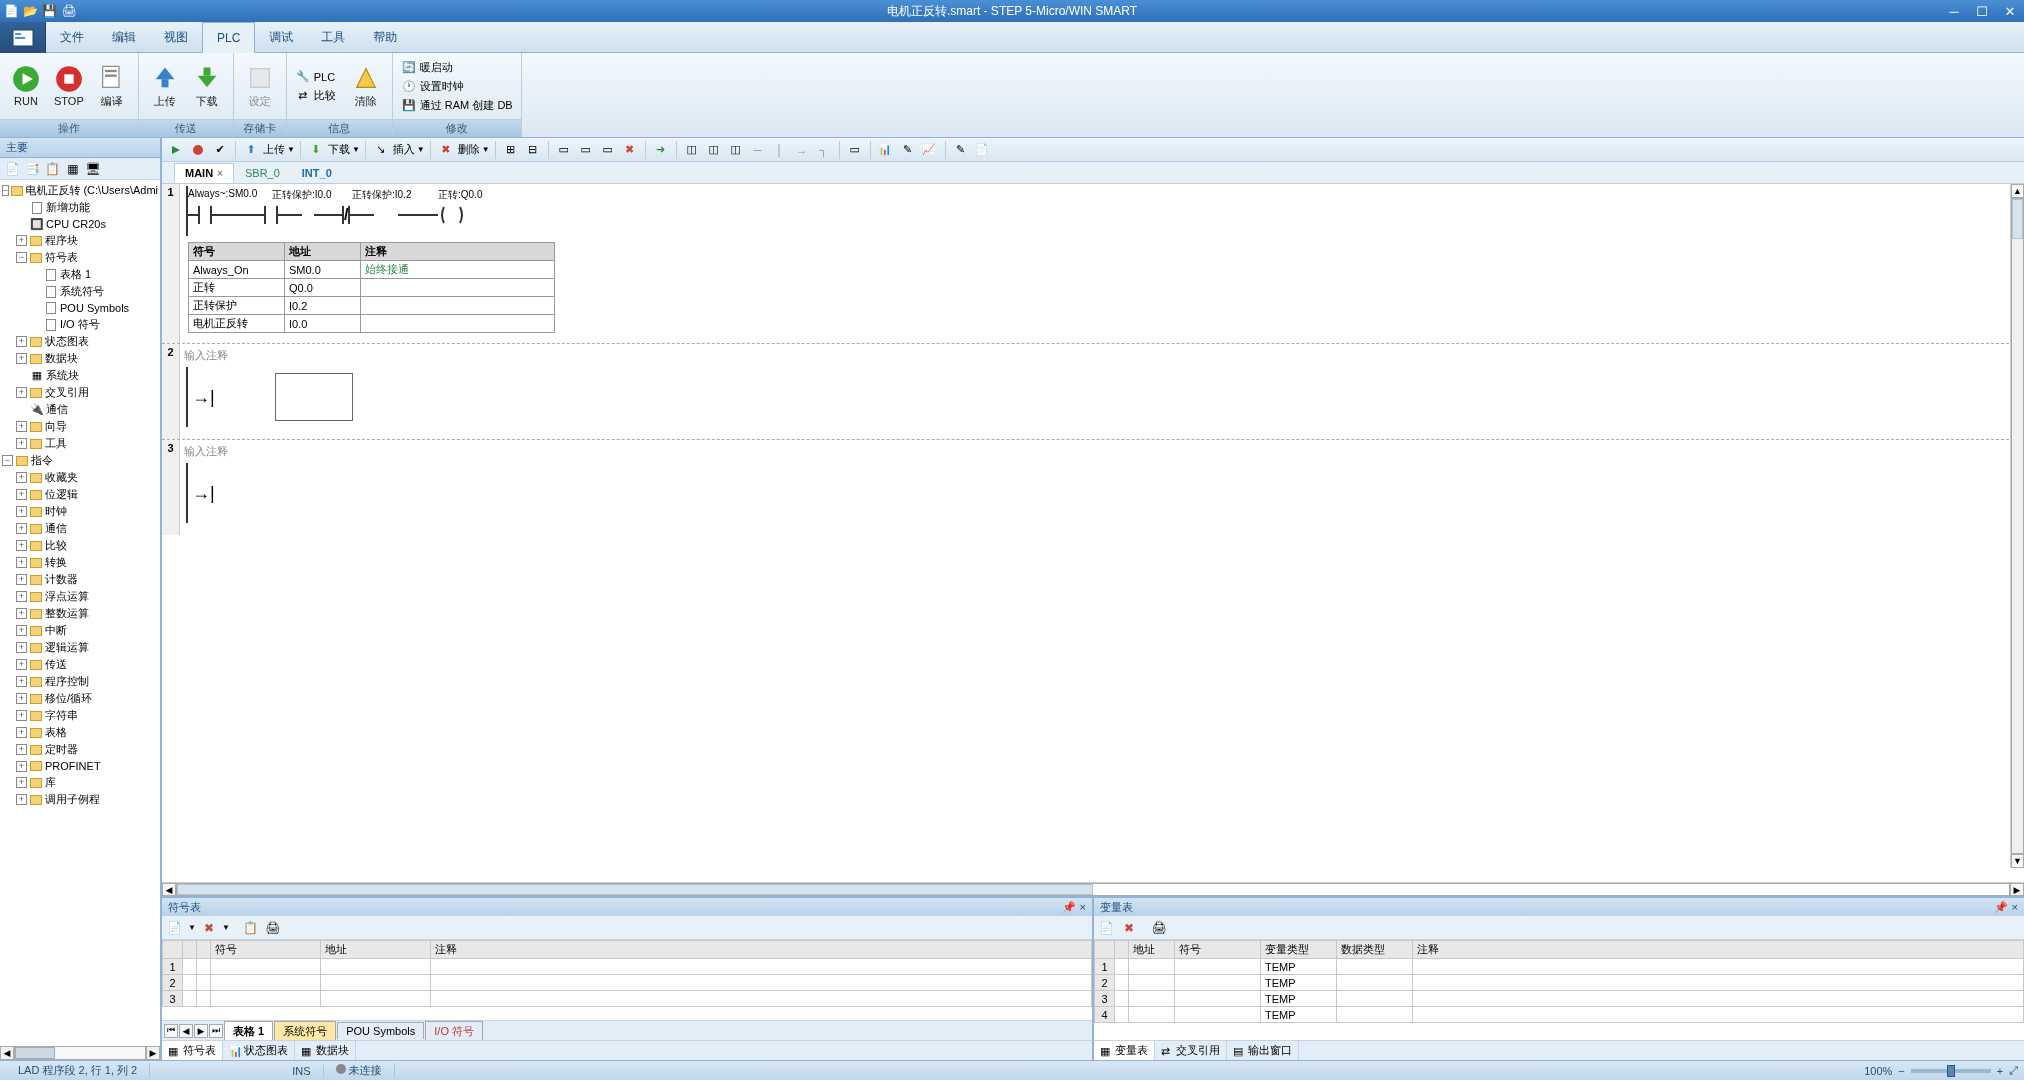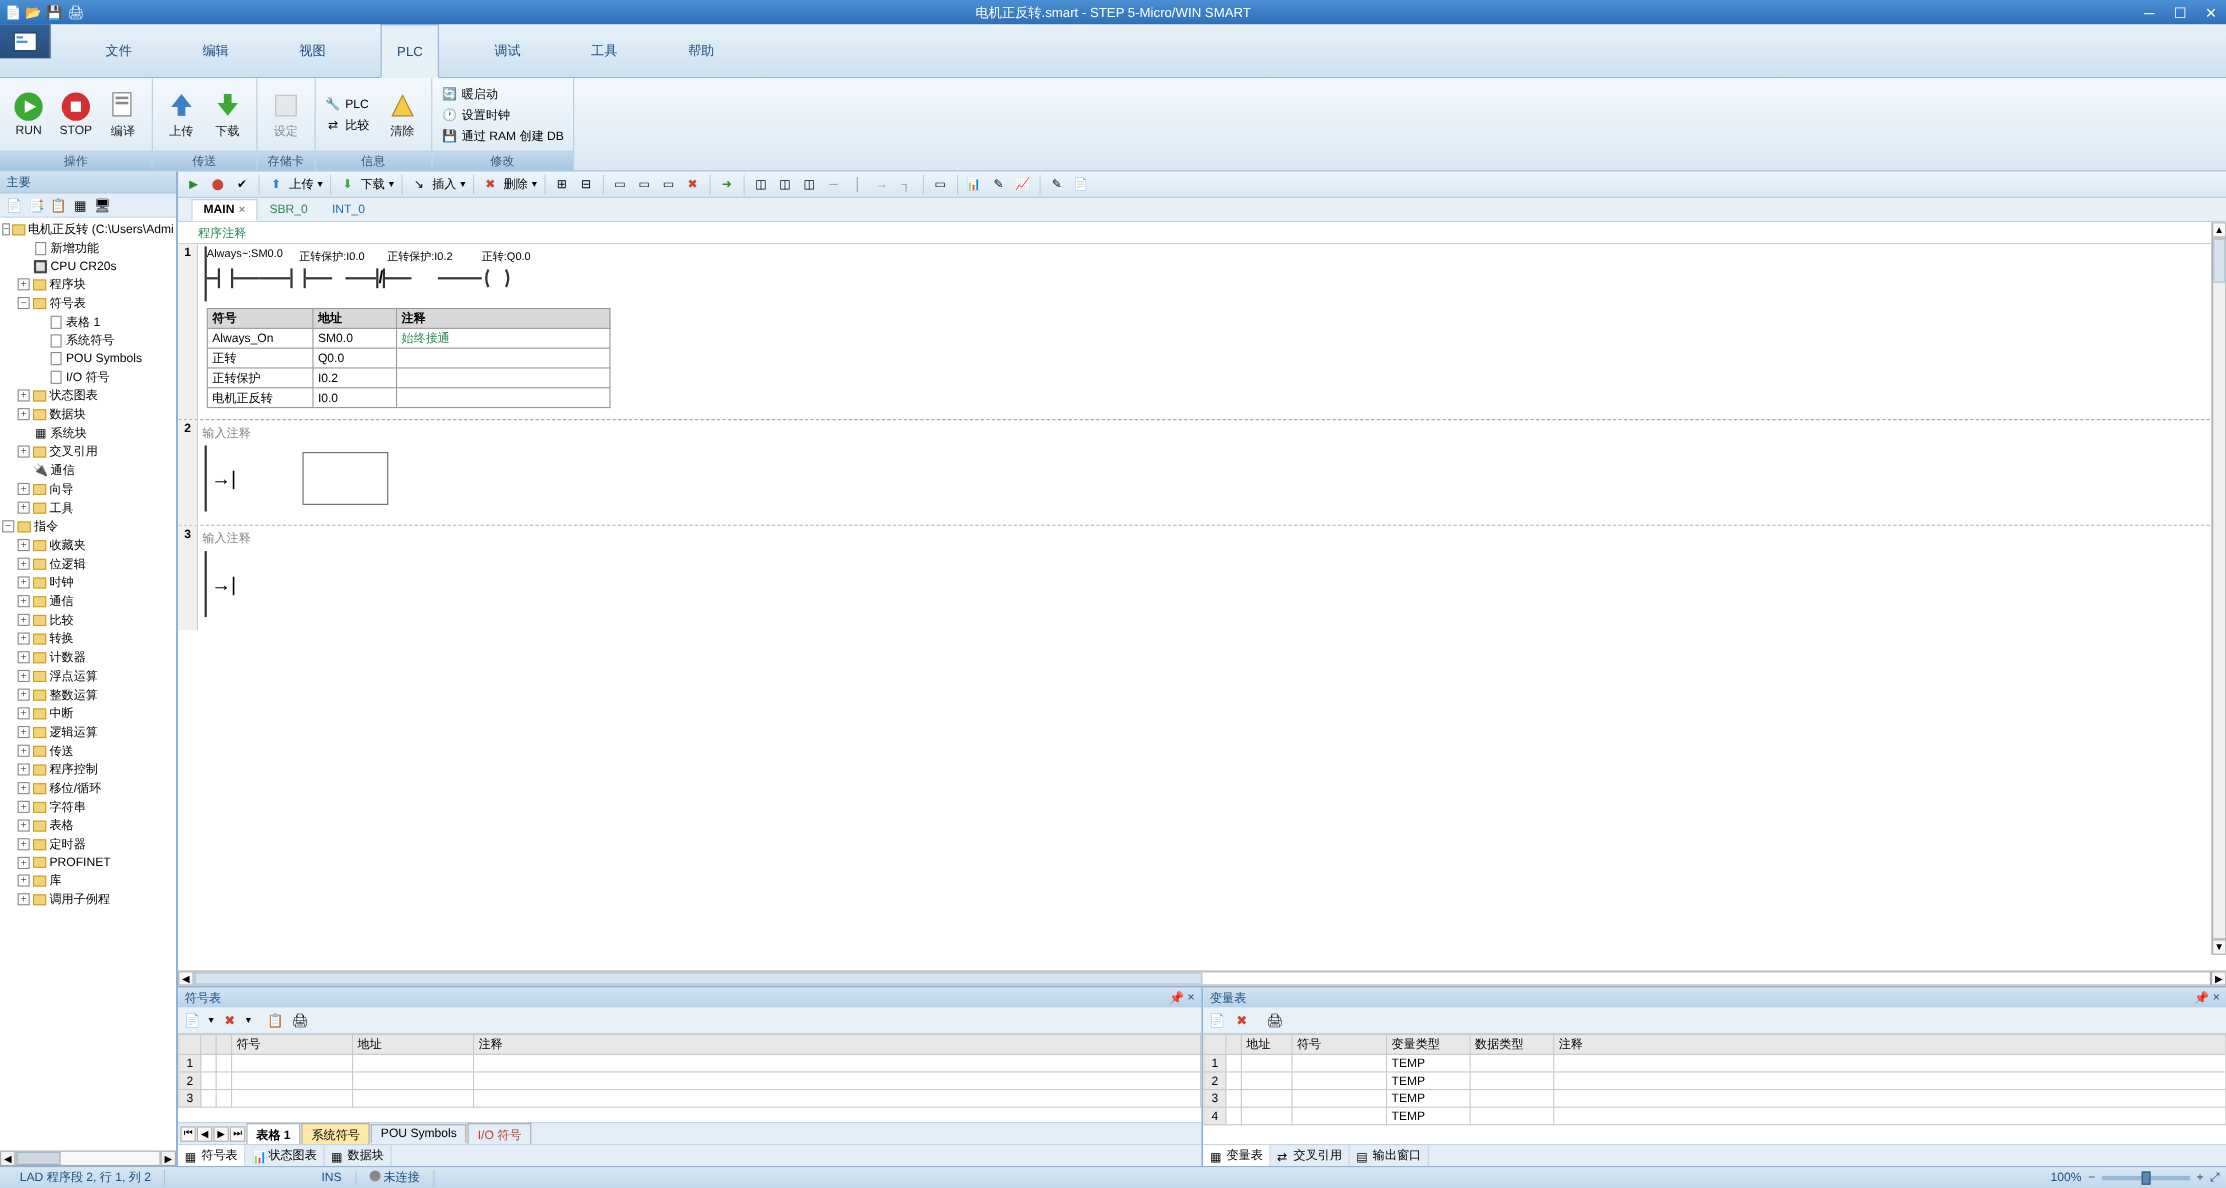--- a/index.html
+++ b/index.html
@@ -12,21 +12,21 @@
 .titlebar .left-icons .tb-icon { width: 16px; height: 16px; display: flex; align-items: center; justify-content: center; font-size: 12px; }
 .titlebar .title-center { position: absolute; left: 50%; transform: translateX(-50%); font-size: 12px; }
 .titlebar .win-controls { margin-left: auto; display: flex; }
 .titlebar .win-controls .wc { width: 28px; height: 20px; display: flex; align-items: center; justify-content: center; color: #fff; font-size: 13px; cursor: pointer; }
 
 
 .file-logo { width: 46px; height: 31px; background: linear-gradient(to bottom, #316199, #274e7d); display: flex; align-items: center; justify-content: center; border-right: 1px solid #1f4068; }
 .file-logo svg { width: 24px; height: 24px; }
 
 
-.ribbon-tabs { height: 49px; background: linear-gradient(to bottom, #e8f1f9, #cde0f0); display: flex; align-items: stretch; border-bottom: 1px solid #8fb4d8; gap: 36px; }
+.ribbon-tabs { height: 31px; background: linear-gradient(to bottom, #e8f1f9, #cde0f0); display: flex; align-items: stretch; border-bottom: 1px solid #8fb4d8; }
 .ribbon-tabs .tab { padding: 0 14px; display: flex; align-items: center; font-size: 12px; color: #21507f; cursor: pointer; }
 .ribbon-tabs .tab.active { background: #e6f0f7; border: 1px solid #8fb4d8; border-bottom: 1px solid #e6f0f7; margin-bottom: -1px; }
 
 
 .ribbon-body { height: 85px; background: linear-gradient(to bottom, #f4f9fd, #dbe8f3); border-bottom: 1px solid #8fb4d8; display: flex; }
 .ribbon-group { display: flex; flex-direction: column; border-right: 1px solid #b8cee2; }
 .ribbon-group .gtop { flex: 1; display: flex; align-items: center; padding: 4px 6px; gap: 2px; }
 .ribbon-group .gname { height: 18px; background: linear-gradient(to bottom, #c3d9ed, #a7c5e0); font-size: 11px; color: #3a5a7a; display: flex; align-items: center; justify-content: center; border-top: 1px solid #b8cee2; }
 .big-btn { display: flex; flex-direction: column; align-items: center; padding: 2px 6px; cursor: pointer; }
 .big-btn .bicon { width: 28px; height: 28px; display: flex; align-items: center; justify-content: center; }
@@ -61,21 +61,21 @@
 .toolstrip .ts-btn { width: 20px; height: 20px; display: flex; align-items: center; justify-content: center; cursor: pointer; border: 1px solid transparent; }
 .toolstrip .sep { width: 1px; height: 18px; background: #b7cde1; margin: 0 3px; }
 .toolstrip .ts-label { font-size: 11px; }
 
 
 .editor-tabs { height: 22px; background: #e7eff7; display: flex; align-items: flex-end; padding: 0 4px; border-bottom: 1px solid #b7cde1; }
 .editor-tabs .etab { padding: 3px 10px; font-size: 11px; display: flex; align-items: center; gap: 4px; cursor: pointer; border: 1px solid transparent; }
 .editor-tabs .etab.active { background: #fff; border: 1px solid #b7cde1; border-bottom: 1px solid #fff; font-weight: bold; }
 .etab .xclose { font-size: 10px; color: #888; }
 .etab.sbr { color: #2e8b57; }
-.etab.int { color: #1e6ea8; }
+.etab.int { color: #1e6ea8; font-weight: bold; }
 
 
 .editor-body { flex: 1; display: flex; flex-direction: column; background: #fff; min-height: 0; position: relative; }
 .editor-scroll { flex: 1; overflow: hidden; position: relative; }
 .prog-comment-bar { height: 20px; background: #fff; border-bottom: 1px solid #ccc; display: flex; align-items: center; font-size: 11px; color: #2e8b57; padding-left: 18px; }
 .network { display: flex; border-bottom: 1px dashed #aaa; }
 .net-num { width: 18px; background: #f0f0f0; border-right: 1px solid #ccc; text-align: center; font-size: 11px; font-weight: bold; padding-top: 2px; }
 .net-content { flex: 1; padding: 2px 4px 10px 4px; }
 .net-title { font-size: 11px; color: #2e8b57; padding: 2px 0; }
 .net-title.input { color: #888; }
@@ -627,21 +627,20 @@
           <span>SBR_0</span>
         </div>
       <div class="etab int">
           <span>INT_0</span>
         </div>
     </div>
 
     <div class="editor-body">
       <div class="editor-scroll">
 
-        <div class="prog-comment-bar">程序注释</div>
 
         <div class="network">
           <div class="net-num">1</div>
           <div class="net-content">
             <div class="rung">
               <div class="rail"></div>
 
               <div class="contact-label" style="left:4px;top:2px">Always~:SM0.0</div>
               <div class="contact-label" style="left:88px;top:2px">正转保护:I0.0</div>
               <div class="contact-label" style="left:168px;top:2px">正转保护:I0.2</div>

